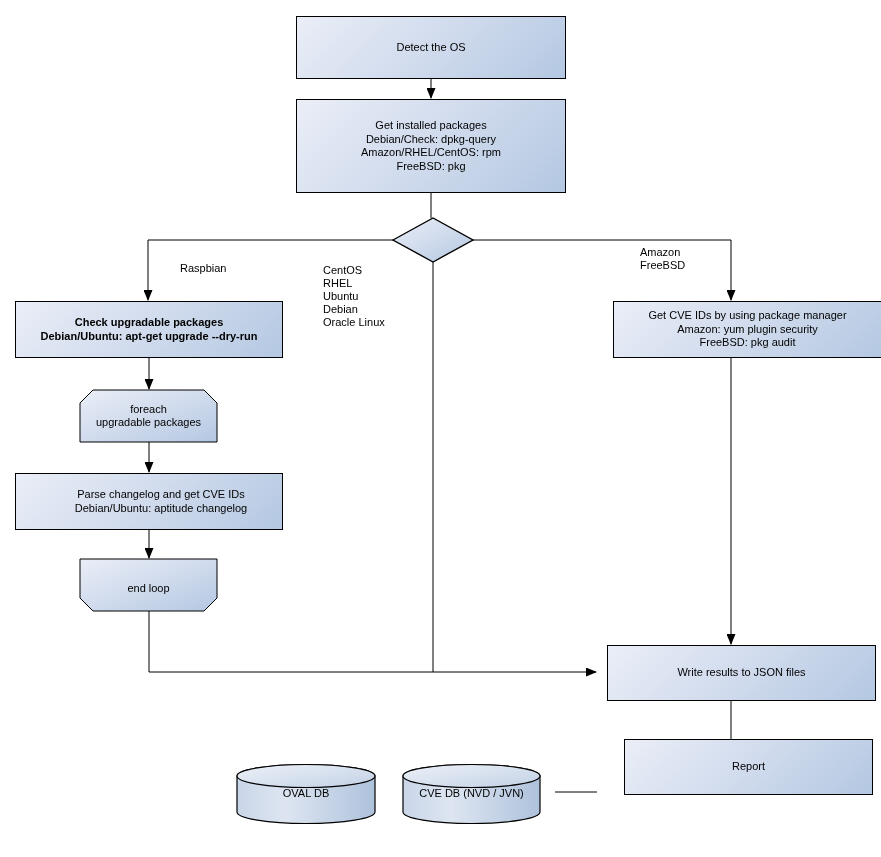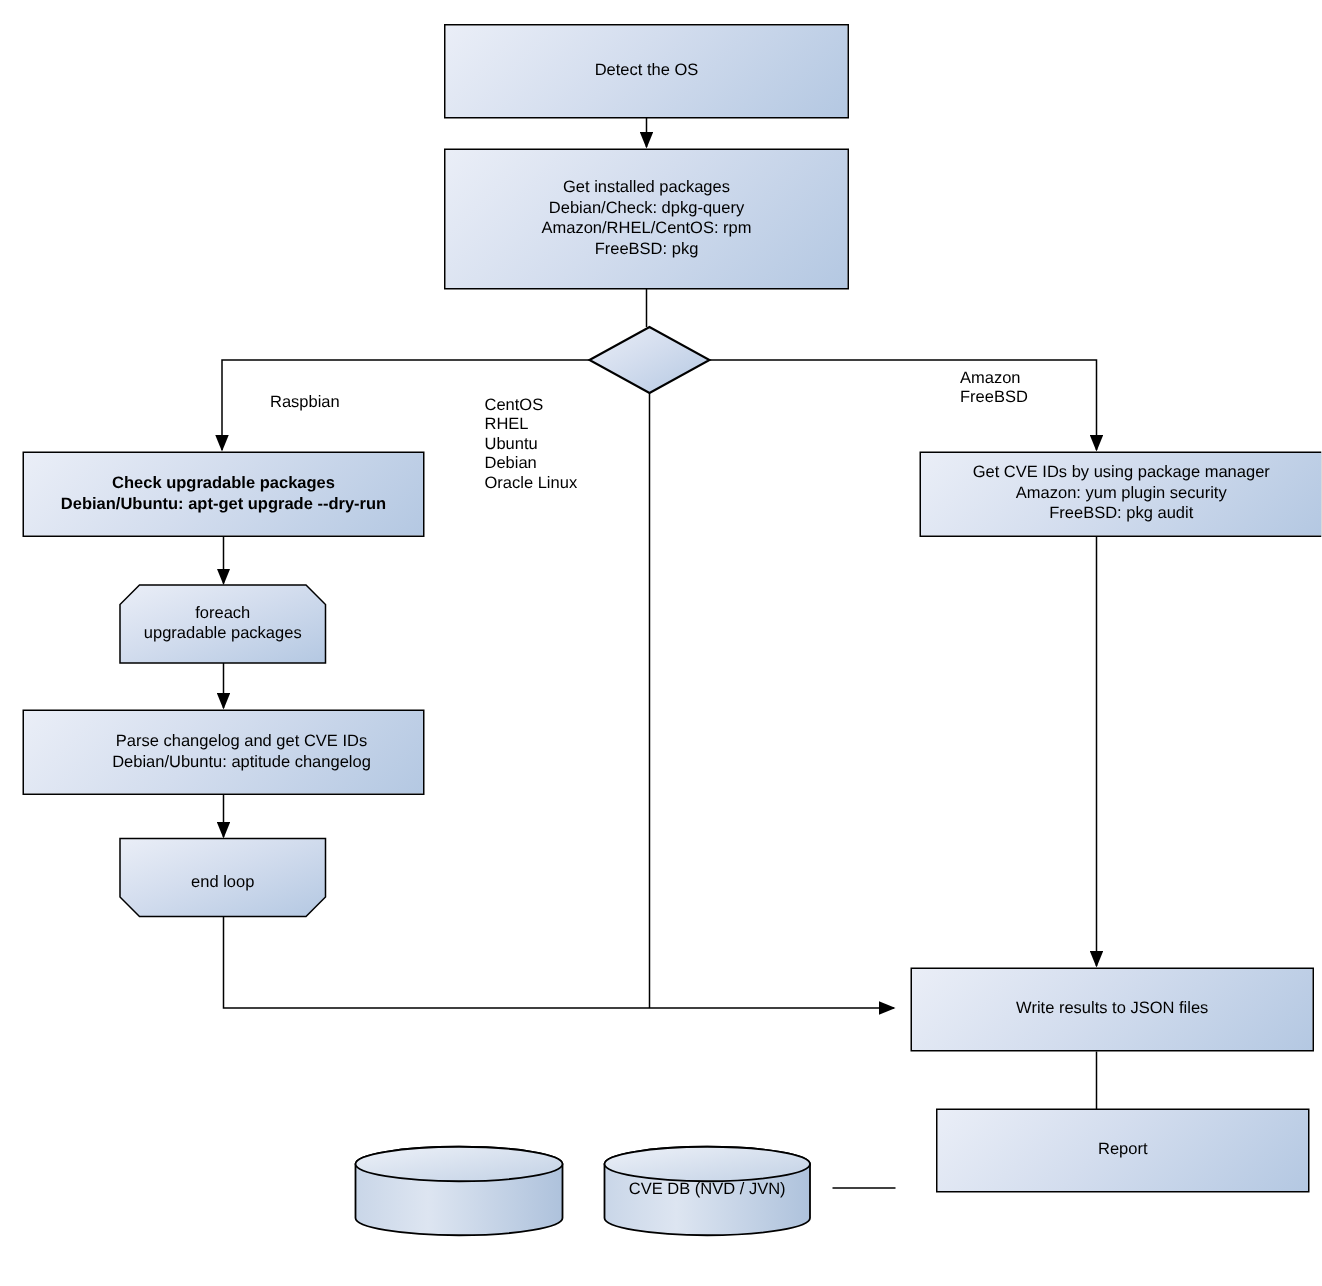--- a/index.html
+++ b/index.html
@@ -139,20 +139,23 @@
 
   <div class="shape-label" style="left:80px;top:390px;width:137px;height:52px;">
     <div>foreach</div>
     <div>upgradable  packages</div>
   </div>
 
   <div class="shape-label" style="left:80px;top:567px;width:137px;height:44px;">
     <div>end loop</div>
   </div>
 
+  <div class="shape-label" style="left:237px;top:776px;width:138px;height:36px;">
+    <div>OVAL DB</div>
+  </div>
 
   <div class="shape-label" style="left:403px;top:776px;width:137px;height:36px;">
     <div>CVE DB (NVD / JVN)</div>
   </div>
 
   <div class="edge-label" style="left:180px;top:262px;width:90px;">
     <div>Raspbian</div>
   </div>
 
   <div class="edge-label" style="left:323px;top:264px;width:100px;">

